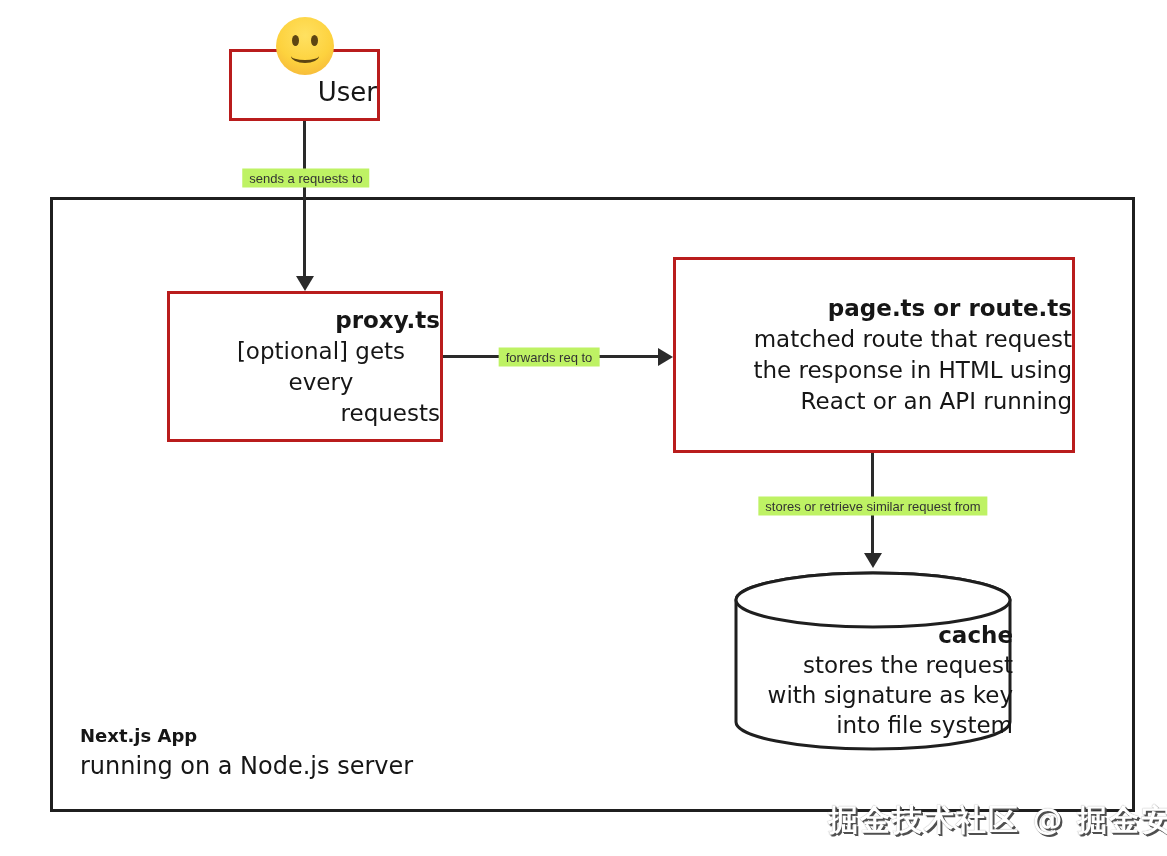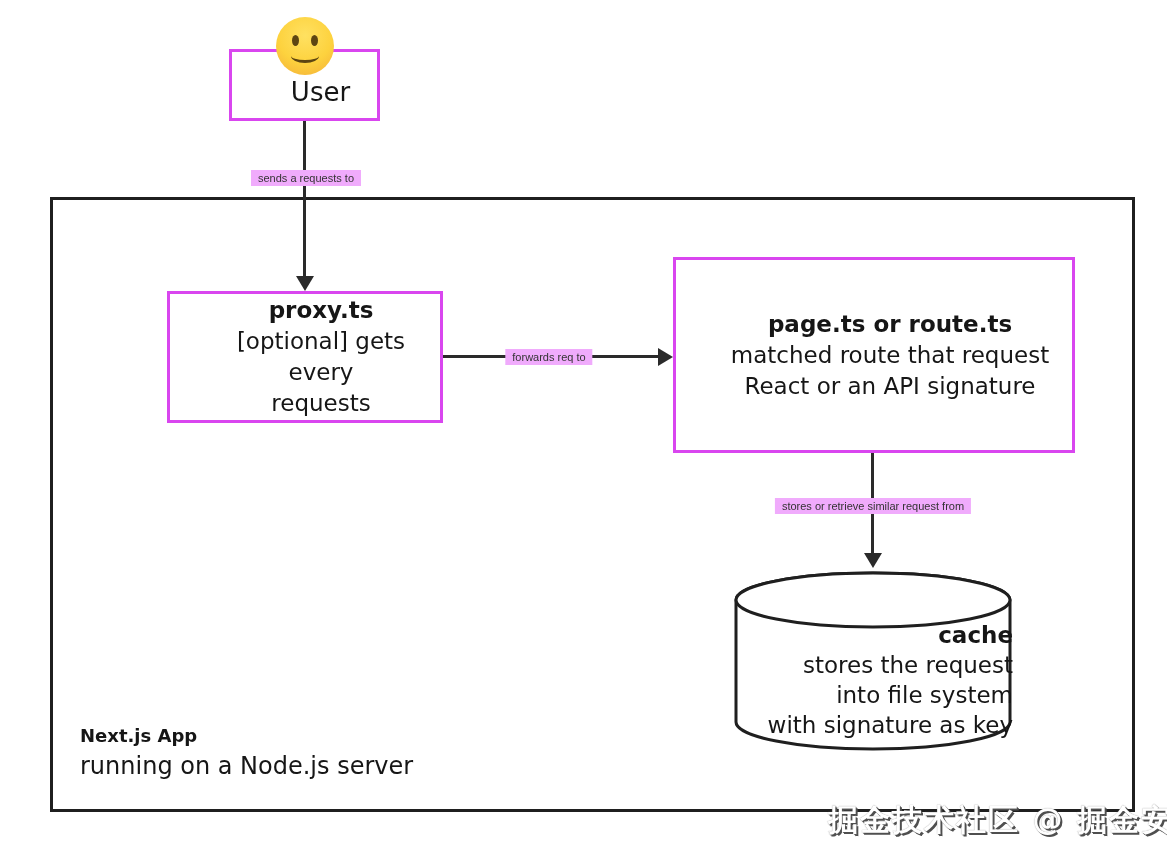--- a/index.html
+++ b/index.html
@@ -11,24 +11,24 @@
     background: #ffffff;
     font-family: "DejaVu Sans", sans-serif;
     color: #161616;
     overflow: hidden;
   }
 
   
   .node-box {
     position: absolute;
     background: #ffffff;
-    border: 3px solid #d946ef;
+    border: 3px solid #b91c1c;
     display: flex;
     flex-direction: column;
-    align-items: center;
+    align-items: flex-end;
     justify-content: center;
     text-align: center;
     padding-left: 32px;
   }
   .node-title { font-weight: bold; font-size: 23px; line-height: 31px; }
   .node-line  { font-size: 23px; line-height: 31px; }
 
   
   #nextjs-container {
     position: absolute;
@@ -75,45 +75,45 @@
   .emoji-mouth {
     position: absolute;
     left: 50%; transform: translateX(-50%);
     bottom: 12px;
     width: 28px; height: 12px;
     border-bottom: 3.5px solid #5d4512;
     border-radius: 0 0 28px 28px / 0 0 14px 14px;
   }
 
   
-  #proxy-box { left: 167px; top: 291px; width: 276px; height: 132px; z-index: 1; }
+  #proxy-box { left: 167px; top: 291px; width: 276px; height: 151px; z-index: 1; }
 
   
   #page-box { left: 673px; top: 257px; width: 402px; height: 196px; z-index: 1; }
 
   
   .edge-line { position: absolute; background: #2a2a2a; }
   .arrowhead { position: absolute; width: 0; height: 0; }
   .arrowhead.down {
     border-left: 9px solid transparent;
     border-right: 9px solid transparent;
     border-top: 15px solid #2a2a2a;
   }
   .arrowhead.right {
     border-top: 9px solid transparent;
     border-bottom: 9px solid transparent;
     border-left: 15px solid #2a2a2a;
   }
   .edge-label {
     position: absolute;
     transform: translate(-50%, -50%);
-    background: #f0abfc;
+    background: #bef264;
     padding: 2px 7px;
     font-family: "Liberation Sans", sans-serif;
-    font-size: 11px;
+    font-size: 13px;
     color: #333333;
     white-space: nowrap;
     z-index: 2;
   }
 
   
   #edge-user-proxy-line { left: 303px; top: 121px; width: 3px; height: 156px; }
   #edge-user-proxy-head { left: 296px; top: 276px; }
   #edge-user-proxy-label { left: 306px; top: 178px; }
 
@@ -177,36 +177,37 @@
     <div class="node-line">requests</div>
   </div>
 
   <div id="edge-proxy-page-line" class="edge-line"></div>
   <div id="edge-proxy-page-head" class="arrowhead right"></div>
   <div id="edge-proxy-page-label" class="edge-label">forwards req to</div>
 
   <div id="page-box" class="node-box">
     <div class="node-title">page.ts or route.ts</div>
     <div class="node-line">matched route that request</div>
-    <div class="node-line">React or an API signature</div>
+    <div class="node-line">the response in HTML using</div>
+    <div class="node-line">React or an API running</div>
   </div>
 
   <div id="edge-page-cache-line" class="edge-line"></div>
   <div id="edge-page-cache-head" class="arrowhead down"></div>
   <div id="edge-page-cache-label" class="edge-label">stores or retrieve similar request from</div>
 
   <svg id="cache-cylinder" viewBox="0 0 280 182">
     <path d="M 3 30 A 137 27 0 0 1 277 30 L 277 152 A 137 27 0 0 1 3 152 Z" fill="#ffffff" stroke="#1f1f1f" stroke-width="3"></path>
     <ellipse cx="140" cy="30" rx="137" ry="27" fill="#ffffff" stroke="#1f1f1f" stroke-width="3"></ellipse>
   </svg>
   <div id="cache-text">
     <div class="node-title">cache</div>
     <div class="node-line">stores the request</div>
+    <div class="node-line">with signature as key</div>
     <div class="node-line">into file system</div>
-    <div class="node-line">with signature as key</div>
   </div>
 
   <div id="container-label">
     <div class="title">Next.js App</div>
     <div class="subtitle">running on a Node.js server</div>
   </div>
 
   <div id="watermark">掘金技术社区 @ 掘金安东尼</div>
 
 </div>

